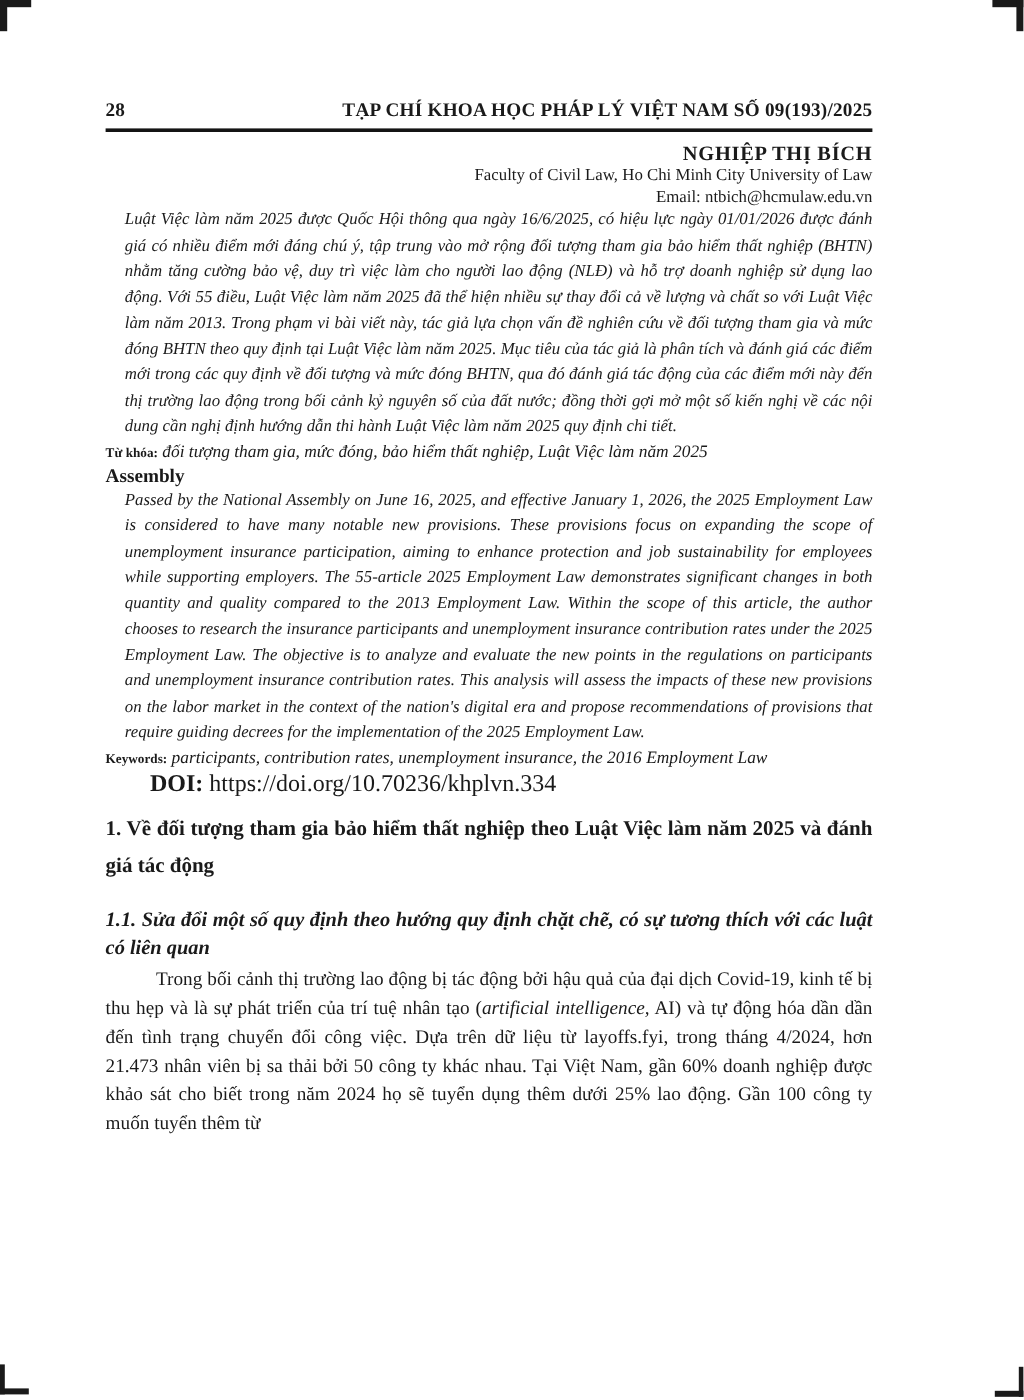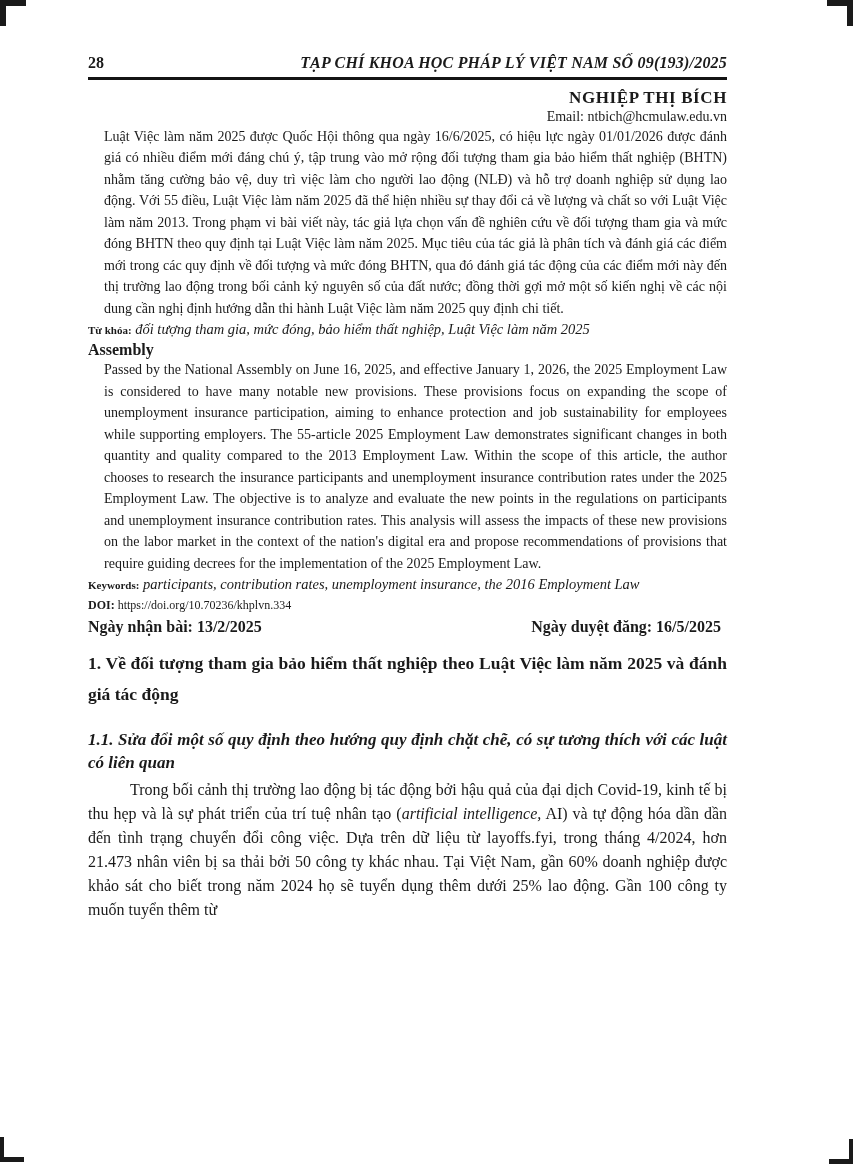--- a/index.html
+++ b/index.html
@@ -23,55 +23,56 @@
   .content {
     position: absolute;
     left: 88px;
     top: 0;
     width: 639px;
   }
   .header-row {
     display: flex;
     justify-content: space-between;
     align-items: flex-end;
-    padding-top: 53px;
+    padding-top: 83px;
     padding-bottom: 4px;
     border-bottom: 3px solid #141414;
     font-weight: bold;
     font-size: 16px;
     line-height: 20px;
   }
-  .header-journal { letter-spacing: 0.2px; font-style: italic; }
+  .header-journal { letter-spacing: 0.2px; }
 
   .title {
     margin-top: 14px;
     text-align: center;
     font-weight: bold;
     font-size: 24px;
     line-height: 35px;
     letter-spacing: 0.2px;
   }
   .title div { white-space: nowrap; }
 
   .author-block { text-align: right; margin-top: 7px; }
   .author-name { font-weight: bold; font-size: 17px; line-height: 21px; letter-spacing: 0.6px; }
   .affil { font-size: 14px; line-height: 17.5px; }
 
   .section-label { font-weight: bold; font-size: 16px; line-height: 19px; }
   .tomtat { margin-top: 9px; }
   .abstract-text {
     margin-left: 16px;
+    font-style: italic;
     font-size: 14px;
     line-height: 21.5px;
     text-align: justify;
   }
   .kw-line { font-size: 14.5px; line-height: 20px; }
   .kw-label { font-weight: bold; font-size: 11px; }
   .kw-text { font-style: italic; }
-  .doi-line { font-size: 12px; line-height: 21px; }
+  .doi-line { font-size: 20px; line-height: 21px; margin-left: 37px; }
   .doi-label { font-weight: bold; }
   .dates-row {
     display: flex;
     justify-content: space-between;
     font-weight: bold;
     font-size: 16px;
     line-height: 21px;
     padding-right: 6px;
   }
 
@@ -112,20 +113,21 @@
   <div class="content">
 
     <div class="header-row">
       <span>28</span>
       <span class="header-journal">TẠP CHÍ KHOA HỌC PHÁP LÝ VIỆT NAM SỐ 09(193)/2025</span>
     </div>
 
 
     <div class="author-block">
       <div class="author-name">NGHIỆP THỊ BÍCH</div>
+      <div class="affil">Faculty of Civil Law, Ho Chi Minh City University of Law</div>
       <div class="affil">Email: ntbich@hcmulaw.edu.vn</div>
     </div>
 
     <div class="abstract-text">Luật Việc làm năm 2025 được Quốc Hội thông qua ngày 16/6/2025, có hiệu lực ngày 01/01/2026 được đánh giá có nhiều điểm mới đáng chú ý, tập trung vào mở rộng đối tượng tham gia bảo hiểm thất nghiệp (BHTN) nhằm tăng cường bảo vệ, duy trì việc làm cho người lao động (NLĐ) và hỗ trợ doanh nghiệp sử dụng lao động. Với 55 điều, Luật Việc làm năm 2025 đã thể hiện nhiều sự thay đổi cả về lượng và chất so với Luật Việc làm năm 2013. Trong phạm vi bài viết này, tác giả lựa chọn vấn đề nghiên cứu về đối tượng tham gia và mức đóng BHTN theo quy định tại Luật Việc làm năm 2025. Mục tiêu của tác giả là phân tích và đánh giá các điểm mới trong các quy định về đối tượng và mức đóng BHTN, qua đó đánh giá tác động của các điểm mới này đến thị trường lao động trong bối cảnh kỷ nguyên số của đất nước; đồng thời gợi mở một số kiến nghị về các nội dung cần nghị định hướng dẫn thi hành Luật Việc làm năm 2025 quy định chi tiết.</div>
 
     <div class="kw-line">
       <span class="kw-label">Từ khóa:</span>
       <span class="kw-text">đối tượng tham gia, mức đóng, bảo hiểm thất nghiệp, Luật Việc làm năm 2025</span>
     </div>
 
@@ -135,24 +137,20 @@
     <div class="kw-line">
       <span class="kw-label">Keywords:</span>
       <span class="kw-text">participants, contribution rates, unemployment insurance, the 2016 Employment Law</span>
     </div>
 
     <div class="doi-line">
       <span class="doi-label">DOI:</span>
       <span>https://doi.org/10.70236/khplvn.334</span>
     </div>
 
-    <div class="dates-row">
-      <span>Ngày nhận bài: 13/2/2025</span>
-      <span>Ngày duyệt đăng: 16/5/2025</span>
-    </div>
 
     <div class="h1">1. Về đối tượng tham gia bảo hiểm thất nghiệp theo Luật Việc làm năm 2025 và đánh giá tác động</div>
     <div class="h2">1.1. Sửa đổi một số quy định theo hướng quy định chặt chẽ, có sự tương thích với các luật có liên quan</div>
 
     <div class="body-para">
       <span>Trong bối cảnh thị trường lao động bị tác động bởi hậu quả của đại dịch Covid-19, kinh tế bị thu hẹp và là sự phát triển của trí tuệ nhân tạo (</span><span class="inline-italic">artificial intelligence,</span><span> AI) và tự động hóa dần dần đến tình trạng chuyển đổi công việc. Dựa trên dữ liệu từ layoffs.fyi, trong tháng 4/2024, hơn 21.473 nhân viên bị sa thải bởi 50 công ty khác nhau. Tại Việt Nam, gần 60% doanh nghiệp được khảo sát cho biết trong năm 2024 họ sẽ tuyển dụng thêm dưới 25% lao động. Gần 100 công ty muốn tuyển thêm từ</span>
     </div>
 
   </div>
 </div>

